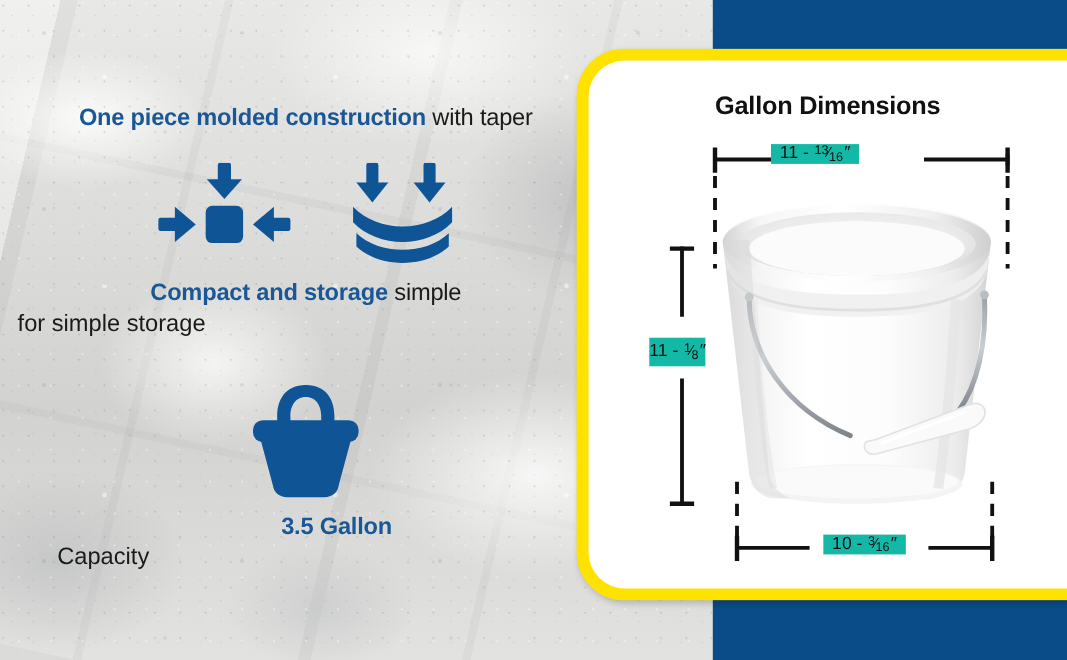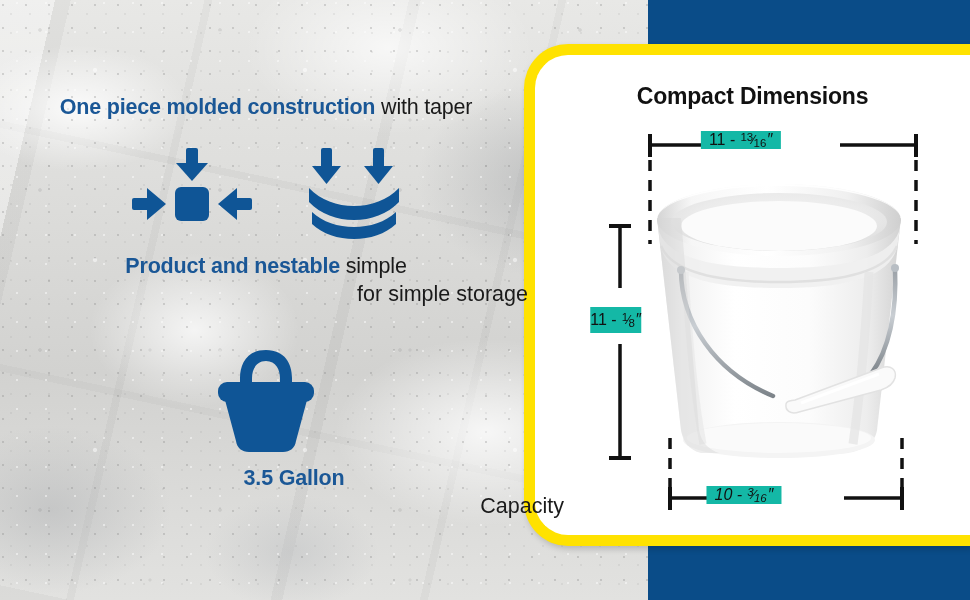--- a/index.html
+++ b/index.html
@@ -85,21 +85,21 @@
     border-right: none;
     border-top-left-radius: 44px;
     border-bottom-left-radius: 44px;
     box-sizing: border-box;
     box-shadow: 2px 3px 6px rgba(0,0,0,0.18);
   }
 
   
   #left-content {
     position: absolute;
-    left: 4px; top: 0;
+    left: 16px; top: 0;
     width: 524px;
     height: 600px;
   }
 
   .headline {
     position: absolute;
     width: 100%;
     text-align: center;
     font-size: 21.5px;
     letter-spacing: -0.2px;
@@ -111,21 +111,21 @@
     font-weight: bold;
   }
 
   #feature-1-title { top: 95px; }
   #feature-2-title { top: 254px; }
   #feature-3-title { top: 466px; padding-left: 28px; }
 
   .subline {
     position: absolute;
     width: 100%;
-    text-align: right;
+    text-align: left;
     font-size: 21.5px;
     color: #1a1a1a;
     white-space: nowrap;
   }
   #feature-2-sub { top: 282px; }
   #feature-3-sub { top: 494px; margin-left: 36px; }
 
   .icon-row {
     position: absolute;
     width: 100%;
@@ -193,25 +193,24 @@
     font-size: 0.92em;
   }
 
   #dim-top-label {
     left: 741px;
     top: 131px;
     transform: translateX(-50%);
     padding: 0 8px;
   }
   #dim-bottom-label {
-    left: 744px;
+    left: 786px;
     top: 486px;
     transform: translateX(-50%);
     padding: 0 8px;
-    font-style: italic;
   }
   #dim-left-label {
     left: 616px;
     top: 320px;
     transform: translate(-50%, -50%);
     padding: 4px 0;
   }
 
   
   #bucket {
@@ -266,21 +265,21 @@
             <path d="M58 18 L87 18 L72.5 36 Z"></path>
 
             <path d="M3 42 C26 66, 70 66, 93 42 L93 56 C70 80, 26 80, 3 56 Z" transform="translate(0,-2)"></path>
 
             <path d="M6 66 C27 86, 69 86, 90 66 L90 78 C69 98, 27 98, 6 78 Z" transform="translate(0,-2)"></path>
           </g>
         </svg>
       </span>
     </div>
 
-    <div class="headline" id="feature-2-title"><span class="hi">Product and nestable</span><span> simple</span></div>
+    <div class="headline" id="feature-2-title"><span class="hi">Compact and storage</span><span> simple</span></div>
     <div class="subline" id="feature-2-sub">for simple storage</div>
 
     <div class="icon-row" id="feature-3-icon">
       <span>
         <svg width="104" height="106" viewBox="0 0 104 106" xmlns="http://www.w3.org/2000/svg">
           <g fill="#0f5596">
 
             <path d="M52 2 C33 2, 26 16, 26 30 L26 38 L38 38 L38 30 C38 22, 42 13, 52 13 C62 13, 66 22, 66 30 L66 38 L78 38 L78 30 C78 16, 71 2, 52 2 Z"></path>
 
             <rect x="4" y="34" width="96" height="20" rx="9" ry="9"></rect>
@@ -288,21 +287,21 @@
             <path d="M11 52 L93 52 L82 93 C81 100, 76 104, 69 104 L35 104 C28 104, 23 100, 22 93 Z"></path>
           </g>
         </svg>
       </span>
     </div>
 
     <div class="headline" id="feature-3-title"><span class="hi">3.5 Gallon</span><span></span></div>
     <div class="subline" id="feature-3-sub">Capacity</div>
   </div>
 
-  <div id="panel-title">Compact Dimensions</div>
+  <div id="panel-title">Gallon Dimensions</div>
 
   <div id="bucket">
     <svg width="268" height="290" viewBox="0 0 268 290" xmlns="http://www.w3.org/2000/svg">
       <defs>
         <linearGradient id="bodyGrad" x1="0" y1="0" x2="1" y2="0">
           <stop offset="0%" stop-color="#dcdcdc"></stop>
           <stop offset="10%" stop-color="#f2f2f2"></stop>
           <stop offset="32%" stop-color="#ffffff"></stop>
           <stop offset="62%" stop-color="#fcfcfc"></stop>
           <stop offset="86%" stop-color="#ededed"></stop>

